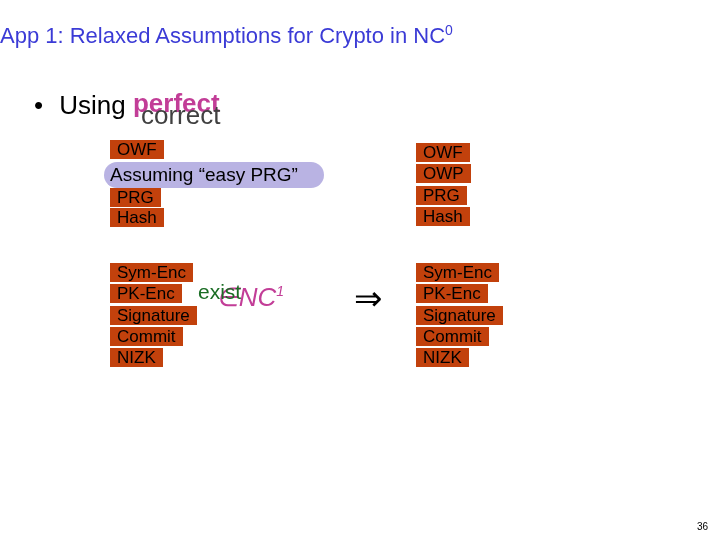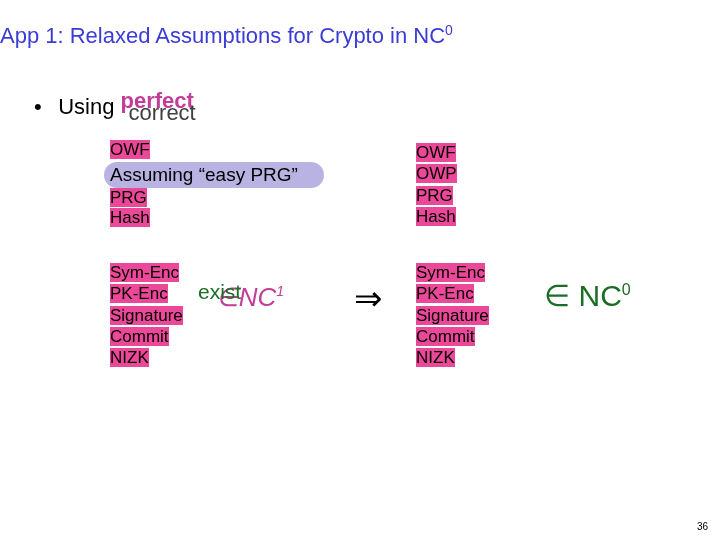--- a/index.html
+++ b/index.html
@@ -1,25 +1,25 @@
 <!DOCTYPE html>
 <html><head>
 <meta charset="utf-8">
 <style>
   * { margin: 0; padding: 0; box-sizing: border-box; }
   html, body { width: 720px; height: 540px; background: #fff; font-family: Arial, Helvetica, sans-serif; position: relative; overflow: hidden; }
   .slide { position: absolute; inset: 0; }
   .title { position: absolute; top: 22px; left: 0; right: 0; font-size: 22px; color: #3b3bd6; }
   .title sup { font-size: 14px; }
-  .bullet { position: absolute; top: 88px; left: 34px; font-size: 22px; color: #000; }
+  .bullet { position: absolute; top: 88px; left: 34px; font-size: 26px; color: #000; }
   .bullet-dot { display: inline-block; width: 18px; }
   .enc-stack { position: relative; display: inline-block; width: 78px; height: 26px; vertical-align: baseline; }
   .enc-stack .perfect { position: absolute; left: 0; top: 0; color: #c23d97; font-weight: bold; }
   .enc-stack .correct { position: absolute; left: 8px; top: 12px; color: #404040; }
-  .hl { background: #ec4899; padding: 0 0; }
+  .hl { background: #c2410c; padding: 0 7px; }
   .box-top-left { position: absolute; top: 140px; left: 110px; width: 212px; }
   .box-top-left .owf { font-size: 17px; color: #000; }
   .box-top-left .assume { position: absolute; top: 22px; left: -6px; background: #b9b3e3; font-size: 19px; color: #000; padding: 2px 6px; width: 220px; border-radius: 13px; }
   .box-top-left .under { position: absolute; top: 48px; left: 0; font-size: 17px; color: #000; line-height: 1.2; }
   .box-top-right { position: absolute; top: 142px; left: 416px; font-size: 17px; color: #000; line-height: 1.25; }
   .box-bot-left { position: absolute; top: 262px; left: 110px; font-size: 17px; color: #000; line-height: 1.25; }
   .exist-wrap { position: absolute; top: 282px; left: 216px; width: 110px; height: 40px; }
   .exist-wrap .nc1 { position: absolute; top: 0; left: 0; color: #c23d97; font-size: 26px; font-style: italic; }
   .exist-wrap .nc1 sup { font-size: 14px; }
   .exist-wrap .exist { position: absolute; top: -2px; left: -18px; color: #1a6d24; font-size: 21px; }
@@ -79,19 +79,16 @@
   <div class="arrow">⇒</div>
 
   <div class="box-bot-right">
     <div><span class="hl">Sym-Enc</span></div>
     <div><span class="hl">PK-Enc</span></div>
     <div><span class="hl">Signature</span></div>
     <div><span class="hl">Commit</span></div>
     <div><span class="hl">NIZK</span></div>
   </div>
 
-  <div class="in-nc0">
-    <span>∈ NC</span><sup>0</sup>
-  </div>
 
   <div class="pagenum">36</div>
 
 </div>
 
 </body></html>

